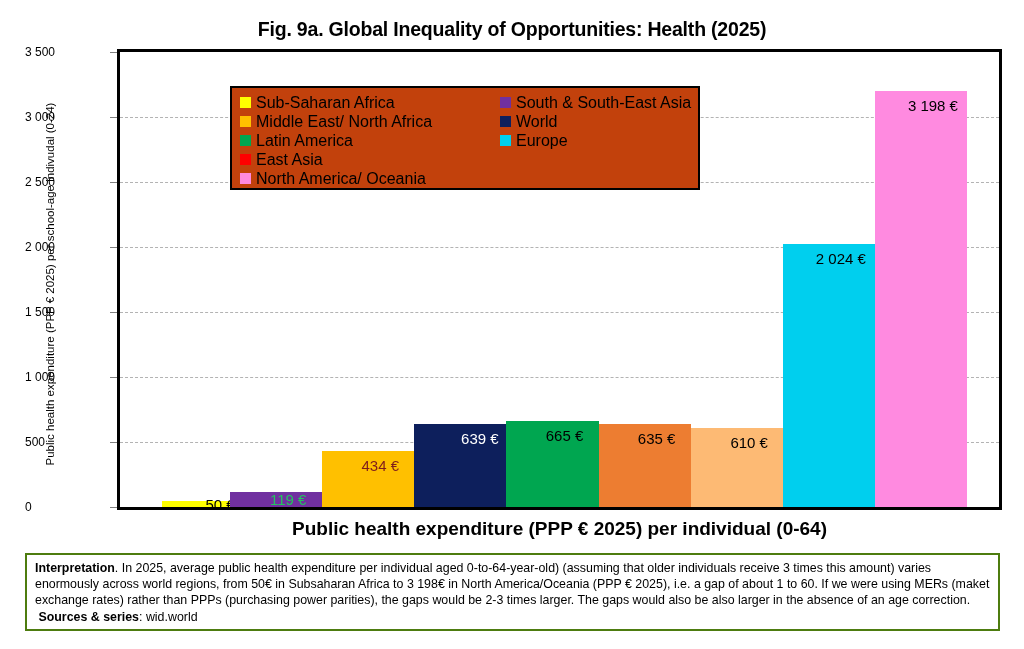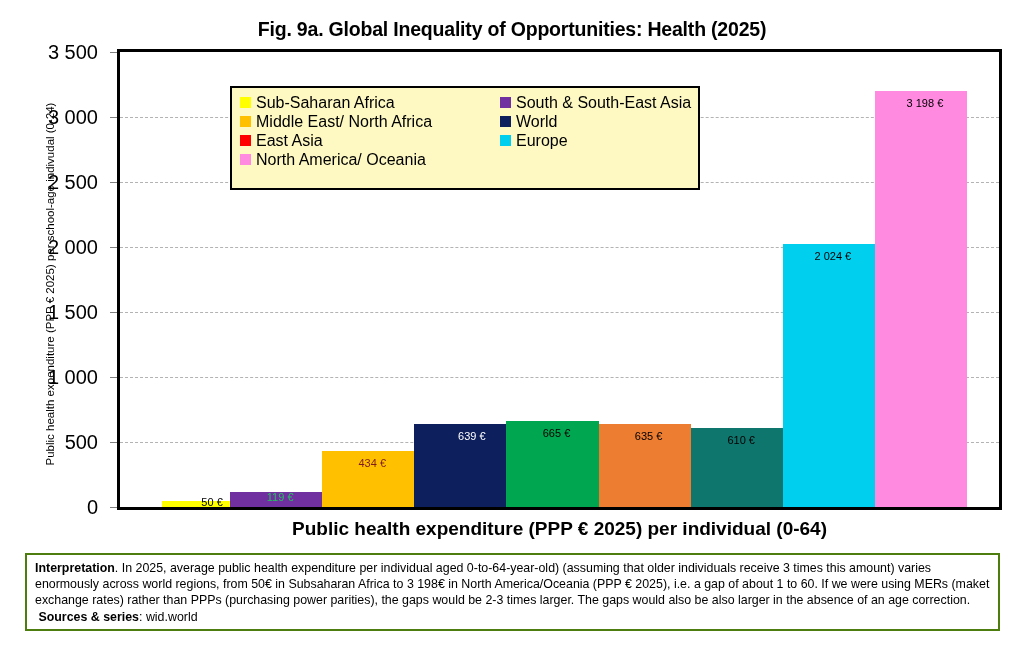--- a/index.html
+++ b/index.html
@@ -72,57 +72,56 @@
   .ytick-wrap {
     position: absolute;
     left: 0;
     top: 0;
     width: 1024px;
     height: 649px;
   }
   .ytick-text {
     position: absolute;
     width: 90px;
-    text-align: right;
-    font-size: 20px;
+    font-size: 12px;
     transform: translateY(-50%);
-    left: 8px;
+    left: 25px;
   }
   .ytick-mark {
     position: absolute;
     left: 110px;
     width: 8px;
     height: 0;
     border-top: 1px solid #7f7f7f;
   }
 
   
   .bar {
     position: absolute;
     bottom: 0;
     box-sizing: border-box;
   }
   .bar-value {
     position: absolute;
-    left: 4px;
+    left: 12px;
     width: 100%;
     text-align: center;
-    font-size: 11px;
+    font-size: 15px;
     white-space: nowrap;
   }
 
   
   #legend {
     position: absolute;
     left: 230px;
     top: 86px;
     width: 470px;
     height: 104px;
     border: 2px solid #000000;
-    background: #fef9c3;
+    background: #c2410c;
     box-sizing: border-box;
   }
   .legend-col {
     position: absolute;
     top: 5px;
   }
   #legend-col-left { left: 8px; }
   #legend-col-right { left: 268px; }
   .legend-item {
     display: flex;
@@ -221,21 +220,21 @@
         </div>
         <div class="bar" style="left: 294.333px; width: 107px; height: 83.07px; background: rgb(13, 31, 92);">
           <div class="bar-value" style="color: rgb(255, 255, 255); top: 6px;">639 €</div>
         </div>
         <div class="bar" style="left: 386.444px; width: 92.1111px; height: 86.45px; background: rgb(0, 166, 80);">
           <div class="bar-value" style="color: rgb(0, 0, 0); top: 6px;">665 €</div>
         </div>
         <div class="bar" style="left: 478.556px; width: 92.1111px; height: 82.55px; background: rgb(237, 125, 49);">
           <div class="bar-value" style="color: rgb(0, 0, 0); top: 6px;">635 €</div>
         </div>
-        <div class="bar" style="left: 570.667px; width: 93px; height: 79.3px; background: #0f766e;">
+        <div class="bar" style="left: 570.667px; width: 93px; height: 79.3px; background: #fdba74;">
           <div class="bar-value" style="color: rgb(0, 0, 0); top: 6px;">610 €</div>
         </div>
         <div class="bar" style="left: 662.778px; width: 92.1111px; height: 263.12px; background: rgb(0, 207, 238);">
           <div class="bar-value" style="color: rgb(0, 0, 0); top: 6px;">2 024 €</div>
         </div>
         <div class="bar" style="left: 754.889px; width: 92.1111px; height: 415.74px; background: rgb(255, 138, 224);">
           <div class="bar-value" style="color: rgb(0, 0, 0); top: 6px;">3 198 €</div>
         </div>
       </div>
   </div>
@@ -243,20 +242,24 @@
 
 <div id="legend">
   <div class="legend-col" id="legend-col-left">
       <div class="legend-item">
         <span class="legend-swatch" style="background: rgb(255, 255, 0);"></span>
         <span class="legend-text">Sub-Saharan Africa</span>
       </div>
       <div class="legend-item">
         <span class="legend-swatch" style="background: rgb(255, 192, 0);"></span>
         <span class="legend-text">Middle East/ North Africa</span>
+      </div>
+      <div class="legend-item">
+        <span class="legend-swatch" style="background: rgb(0, 166, 80);"></span>
+        <span class="legend-text">Latin America</span>
       </div>
       <div class="legend-item">
         <span class="legend-swatch" style="background: rgb(255, 0, 0);"></span>
         <span class="legend-text">East Asia</span>
       </div>
       <div class="legend-item">
         <span class="legend-swatch" style="background: rgb(255, 138, 224);"></span>
         <span class="legend-text">North America/ Oceania</span>
       </div>
     </div>

